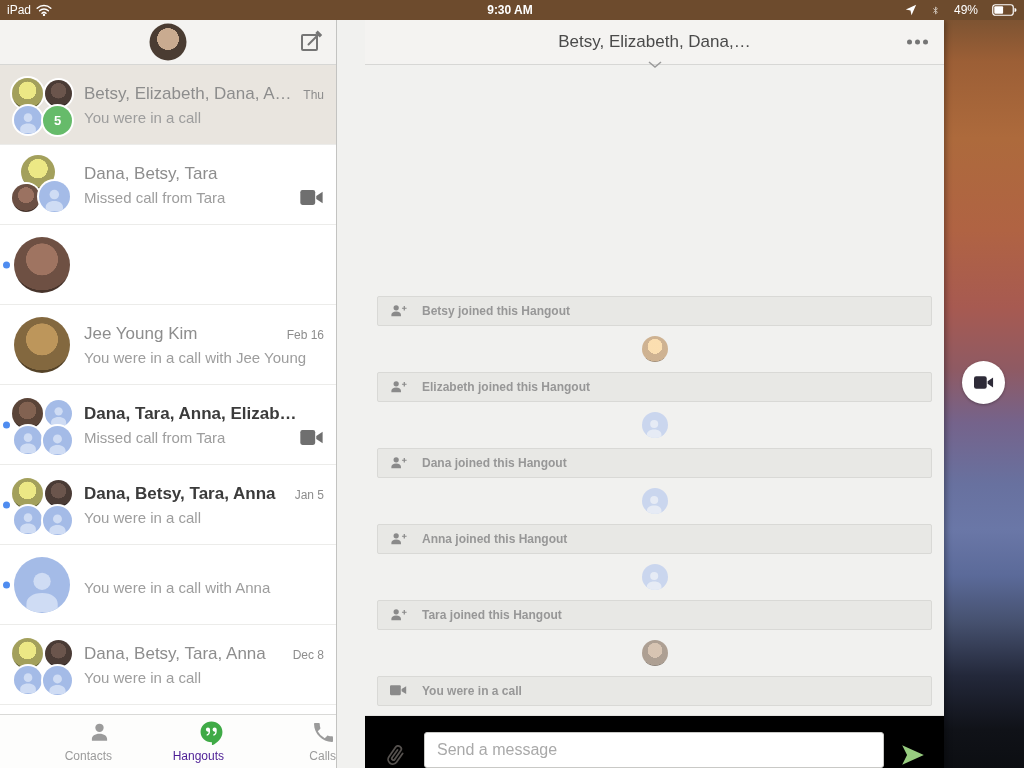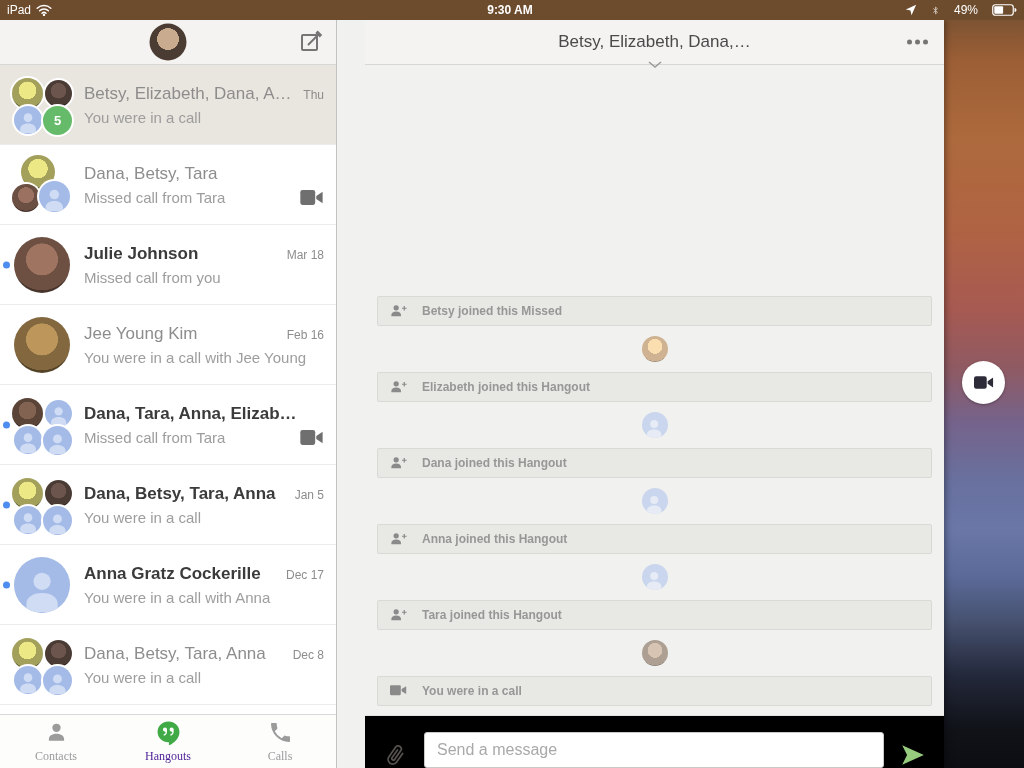--- a/index.html
+++ b/index.html
@@ -41,21 +41,21 @@
   .conv-top{display:flex;align-items:baseline;}
   .conv-title{flex:1;font-size:17px;color:#8d8d8d;white-space:nowrap;overflow:hidden;text-overflow:ellipsis;}
   .conv-row.bold .conv-title{color:#3b3b3b;font-weight:700;}
   .conv-time{font-size:12px;color:#8d8d8d;margin-left:8px;flex:0 0 auto;}
   .conv-sub-row{display:flex;align-items:center;margin-top:5px;}
   .conv-sub{flex:1;font-size:15px;color:#9d9d9d;white-space:nowrap;overflow:hidden;text-overflow:ellipsis;}
   .conv-video{width:24px;height:17px;color:#6f6f6f;display:none;flex:0 0 auto;}
   .conv-row.video .conv-video{display:block;}
   
   .tab-bar{flex:0 0 53px;border-top:1px solid #d9d9d7;background:#fdfdfc;display:flex;}
-  .tab{flex:1;display:flex;flex-direction:column;align-items:center;justify-content:center;gap:4px;color:#9b9b9b;font-size:12px;cursor:pointer;font-family:Liberation Serif, serif;}
+  .tab{flex:1;display:flex;flex-direction:column;align-items:flex-end;justify-content:center;gap:4px;color:#9b9b9b;font-size:12px;cursor:pointer;}
   .tab .ticon{width:25px;height:25px;}
   .tab.active{color:#4c1d95;}
   
   .chat{flex:1;display:flex;flex-direction:column;background:#f1f1ef;min-width:0;padding-left:28px;}
   .chat-header{flex:0 0 44px;background:#f4f3f1;border-bottom:1px solid #d7d7d5;position:relative;display:flex;align-items:center;justify-content:center;}
   .chat-title{font-size:17px;color:#4a4a4a;}
   .chat-chevron{position:absolute;left:50%;bottom:-4px;transform:translateX(-50%);color:#9a9a9a;}
   .menu-dots{position:absolute;right:16px;top:50%;transform:translateY(-50%);display:flex;gap:3px;}
   .menu-dots i{width:5px;height:5px;border-radius:50%;background:#757575;}
   .chat-body{flex:1;display:flex;flex-direction:column;justify-content:flex-end;padding:0 12px 9px;overflow:hidden;}
@@ -171,30 +171,20 @@
                   <path d="M15 6.5 L21 2.5 v11 L15 9.5 Z" fill="currentColor"></path>
                 </svg>
       </div>
     </div>
   </div>
           <div class="conv-row bold unread">
     <span class="unread-dot"></span>
     <div class="av-box t-single">
               <div class="avc p0" style="background: radial-gradient(circle at 50% 40%, rgb(159, 116, 97) 0px, rgb(159, 116, 97) 36%, rgb(110, 80, 67) 37%, rgb(110, 80, 67) 70%, rgb(71, 52, 43) 71%, rgb(71, 52, 43) 100%);"></div>
             </div>
-    <div class="conv-main">
-      <div class="conv-top">
-        <span class="conv-title">Julie Johnson</span>
-        <span class="conv-time">Mar 18</span>
-      </div>
-      <div class="conv-sub-row">
-        <span class="conv-sub">Missed call from you</span>
-
-      </div>
-    </div>
   </div>
           <div class="conv-row">
 
     <div class="av-box t-single">
               <div class="avc p0" style="background: radial-gradient(circle at 50% 40%, rgb(189, 150, 91) 0px, rgb(189, 150, 91) 36%, rgb(131, 104, 63) 37%, rgb(131, 104, 63) 70%, rgb(85, 67, 40) 71%, rgb(85, 67, 40) 100%);"></div>
             </div>
     <div class="conv-main">
       <div class="conv-top">
         <span class="conv-title">Jee Young Kim</span>
         <span class="conv-time">Feb 16</span>
@@ -275,24 +265,20 @@
     <span class="unread-dot"></span>
     <div class="av-box t-single">
               <div class="avc p0" style="background: rgb(164, 187, 231);">
                 <svg viewBox="0 0 24 24">
                   <circle cx="12" cy="8.6" r="4.3" fill="#cfdcf4"></circle>
                   <path d="M12 14.4c-4.8 0-7.8 2.4-7.8 5.4V24h15.6v-4.2c0-3-3-5.4-7.8-5.4z" fill="#cfdcf4"></path>
                 </svg>
               </div>
             </div>
     <div class="conv-main">
-      <div class="conv-top">
-        <span class="conv-title">Anna Gratz Cockerille</span>
-        <span class="conv-time">Dec 17</span>
-      </div>
       <div class="conv-sub-row">
         <span class="conv-sub">You were in a call with Anna</span>
 
       </div>
     </div>
   </div>
           <div class="conv-row">
 
     <div class="av-box t-cluster">
               <div class="avc p0" style="background: radial-gradient(circle at 50% 40%, rgb(236, 232, 133) 0px, rgb(236, 232, 133) 36%, rgb(163, 160, 92) 37%, rgb(163, 160, 92) 70%, rgb(105, 104, 59) 71%, rgb(105, 104, 59) 100%);"></div>
@@ -358,21 +344,21 @@
             <i></i>
           </div>
       </div>
       <div class="chat-body" id="chat-body">
           <div class="banner">
     <span class="bicon"><svg viewBox="0 0 22 18">
                 <circle cx="8" cy="5" r="3.4" fill="currentColor"></circle>
                 <path d="M8 9.6c-3.8 0-6.2 1.9-6.2 4.2V16h12.4v-2.2c0-2.3-2.4-4.2-6.2-4.2z" fill="currentColor"></path>
                 <path d="M15.5 5.5h6M18.5 2.5v6" stroke="currentColor" stroke-width="1.6"></path>
               </svg></span>
-    <span class="btext">Betsy joined this Missed</span>
+    <span class="btext">Betsy joined this Hangout</span>
   </div>
           <div class="event-avatar" style="background: radial-gradient(circle at 50% 40%, rgb(255, 215, 152) 0px, rgb(255, 215, 152) 36%, rgb(193, 154, 109) 37%, rgb(193, 154, 109) 72%, rgb(135, 107, 76) 73%, rgb(135, 107, 76) 100%);"></div>
           <div class="banner">
     <span class="bicon"><svg viewBox="0 0 22 18">
                 <circle cx="8" cy="5" r="3.4" fill="currentColor"></circle>
                 <path d="M8 9.6c-3.8 0-6.2 1.9-6.2 4.2V16h12.4v-2.2c0-2.3-2.4-4.2-6.2-4.2z" fill="currentColor"></path>
                 <path d="M15.5 5.5h6M18.5 2.5v6" stroke="currentColor" stroke-width="1.6"></path>
               </svg></span>
     <span class="btext">Elizabeth joined this Hangout</span>
   </div>

